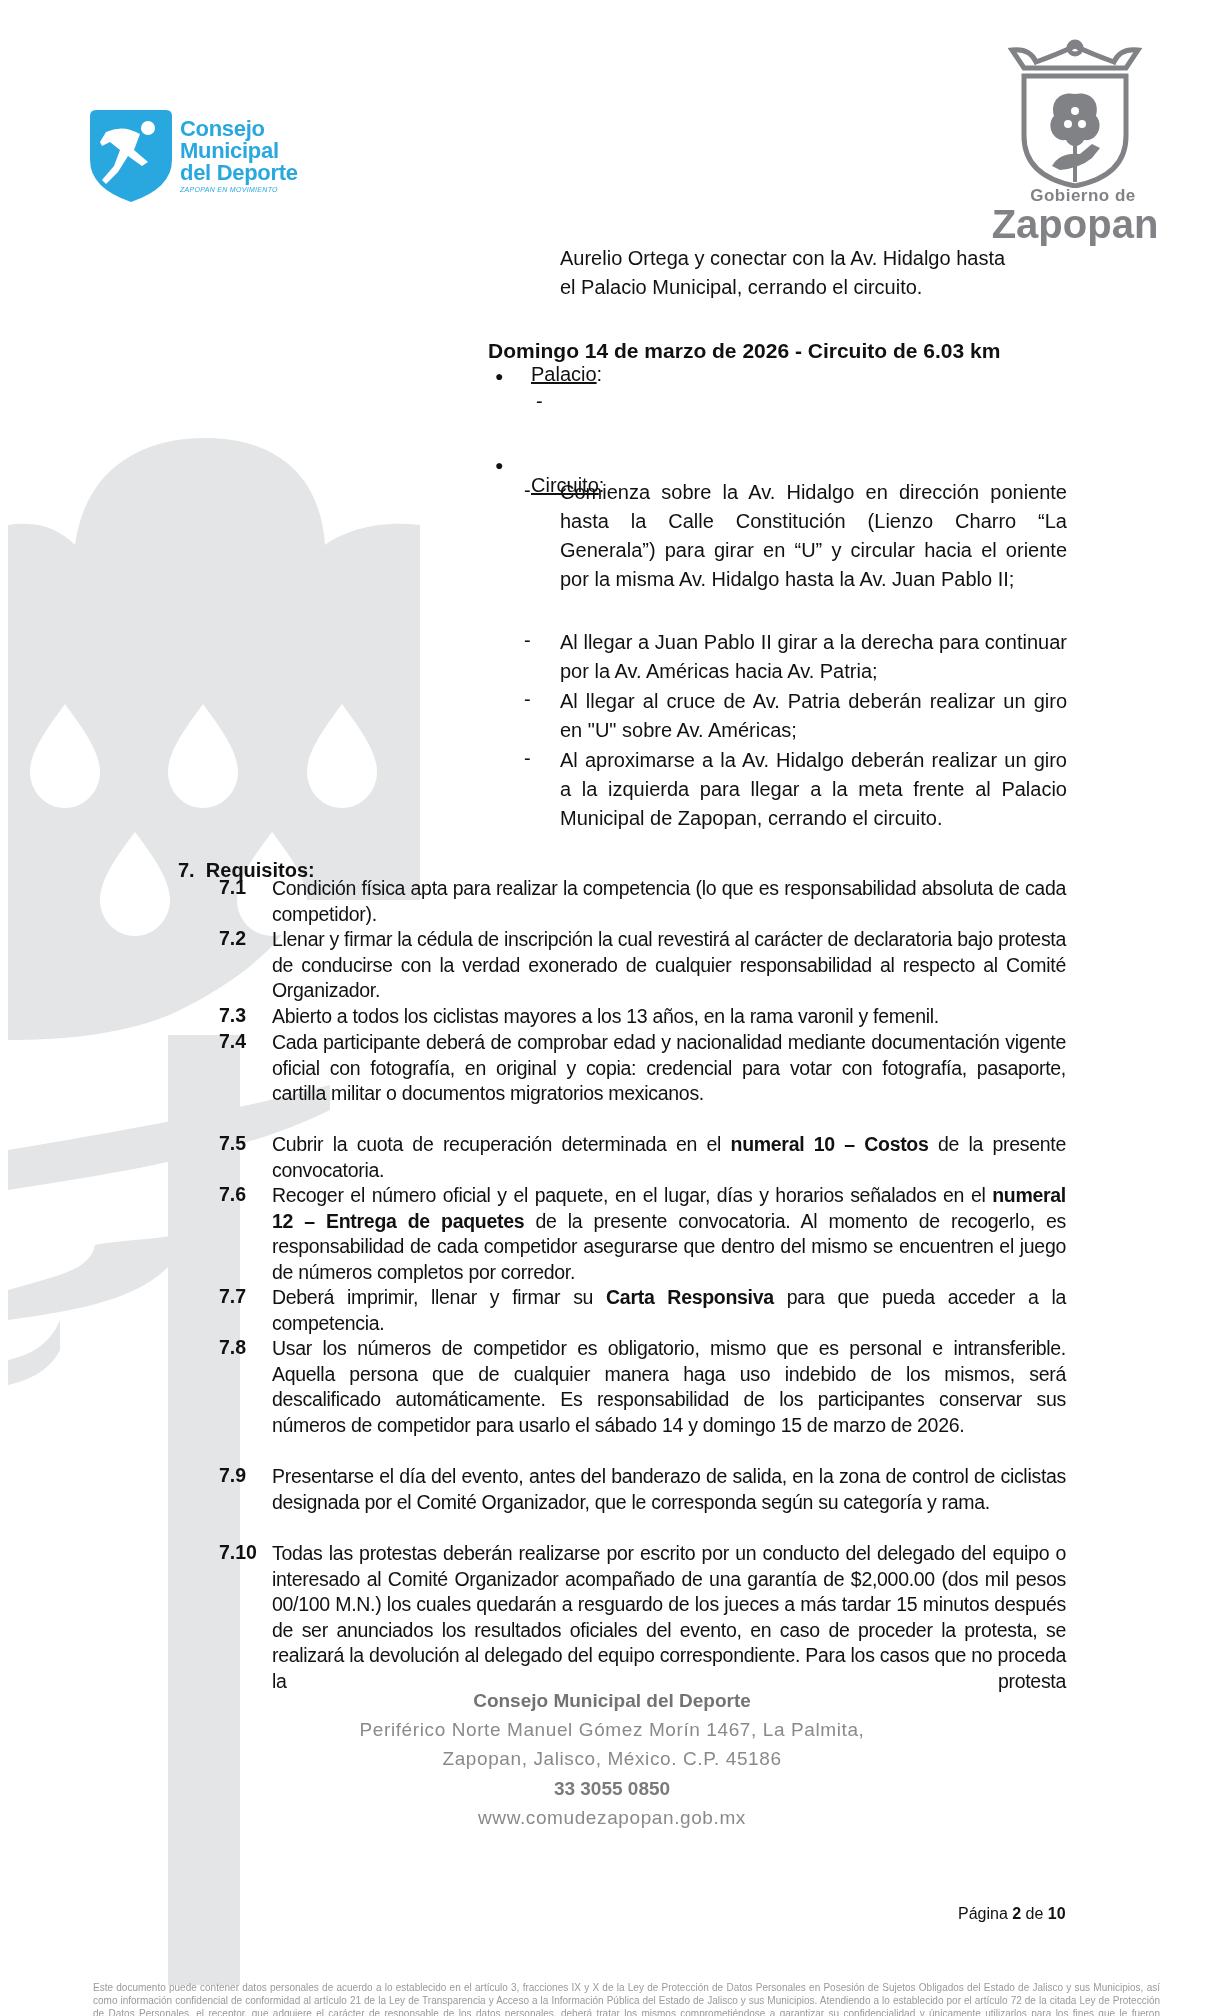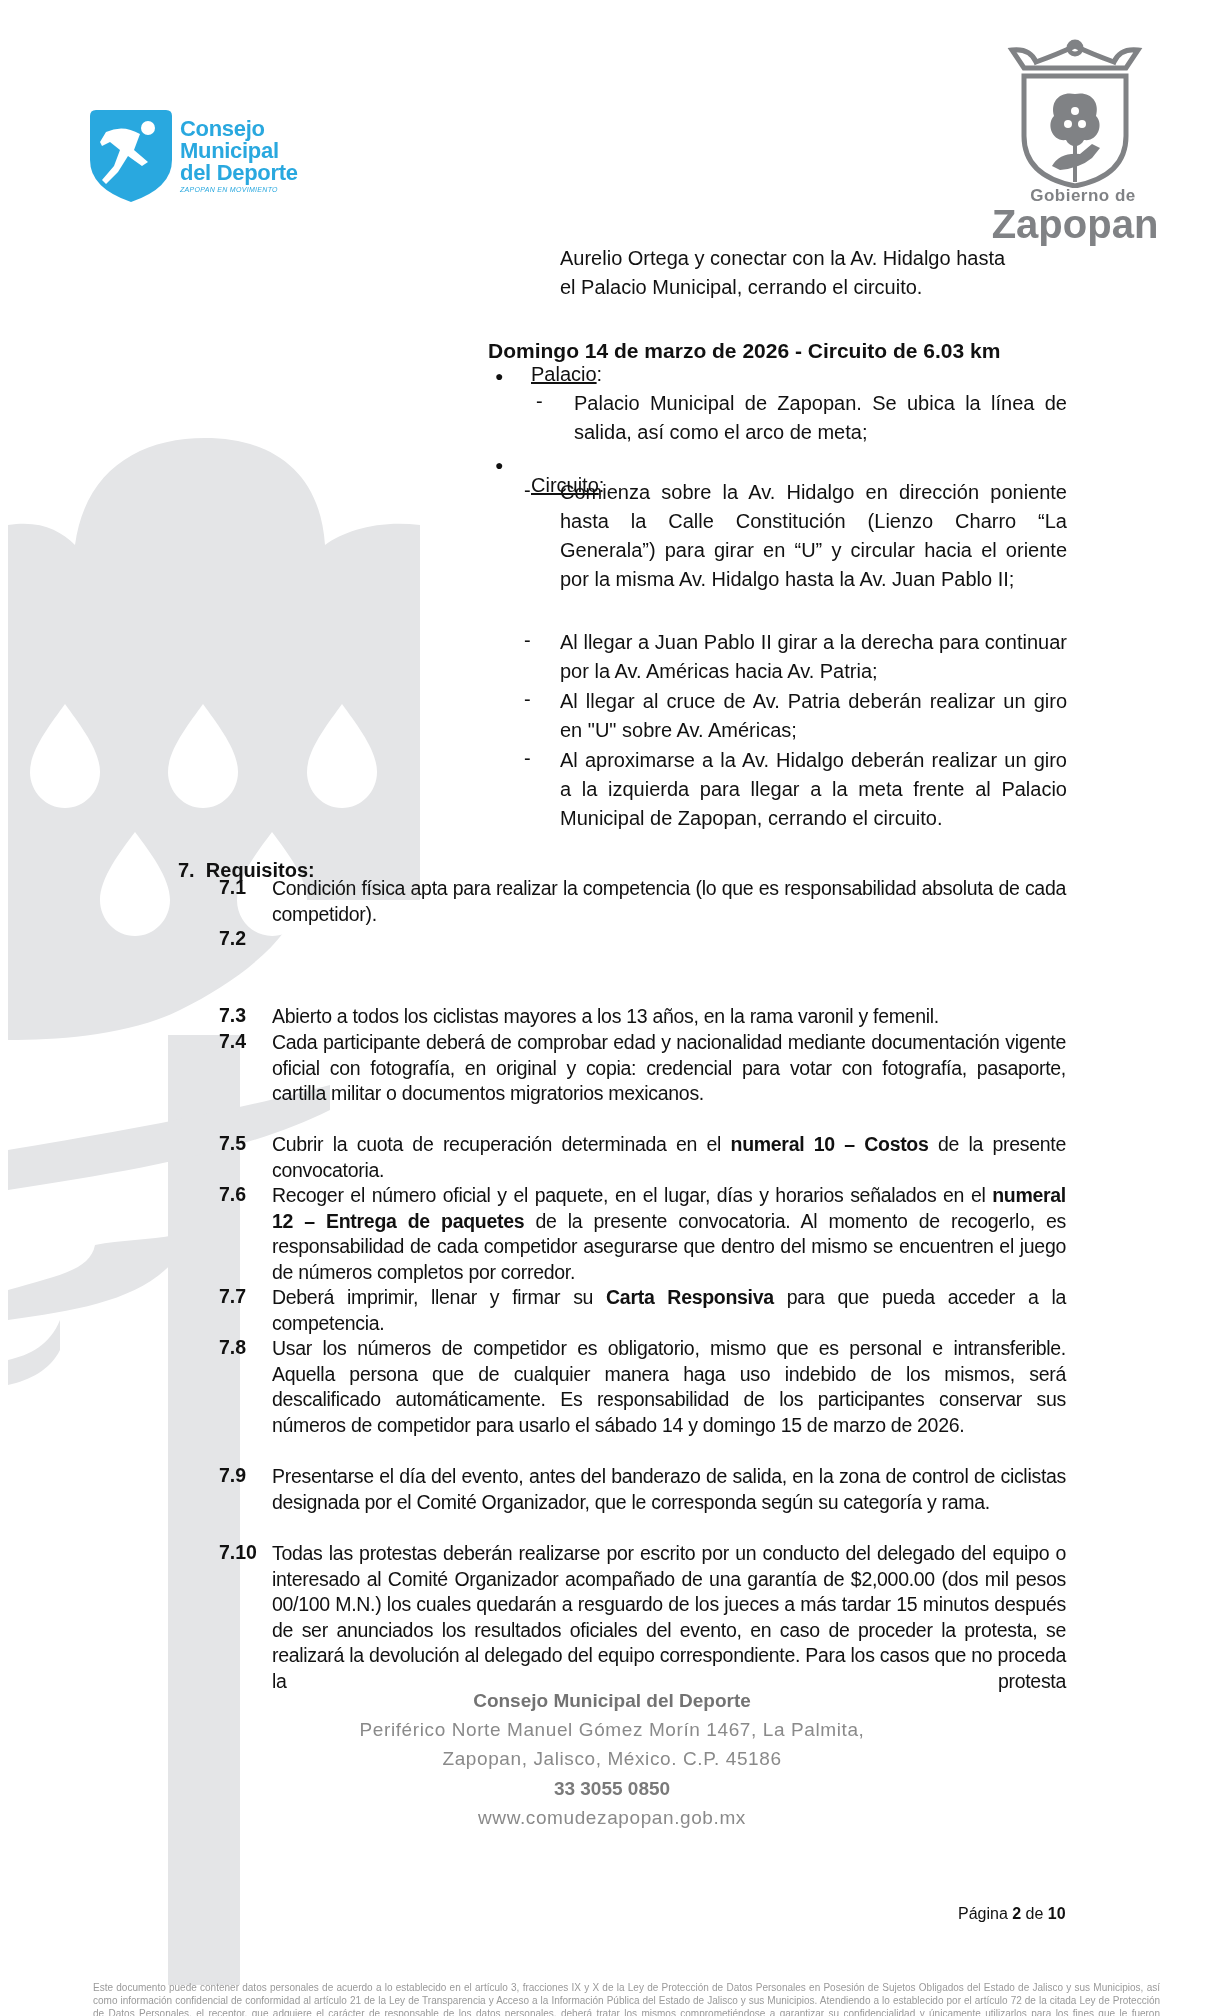--- a/index.html
+++ b/index.html
@@ -96,21 +96,20 @@
   <div class="p" style="left:560px; top:244px; width:505px; text-align:left;">
     <div>Aurelio Ortega y conectar con la Av. Hidalgo hasta</div>
     <div>el Palacio Municipal, cerrando el circuito.</div>
   </div>
 
   <div class="sec-head" style="left:488px; top:331px;">Domingo 14 de marzo de 2026 - Circuito de 6.03 km</div>
 
   <div class="bullet" style="left:495px; top:368px;">●</div>
   <div class="p" style="left:531px; top:360px;"><span class="u">Palacio</span>:</div>
   <div class="dash" style="left:536px; top:390px;">-</div>
-  <div class="p just-last" style="left:574px; top:389px; width:493px;">Palacio Municipal de Zapopan. Se ubica la línea de salida, así como el arco de meta;</div>
 
   <div class="bullet" style="left:495px; top:457px;">●</div>
   <div class="p" style="left:531px; top:471px;"><span class="u">Circuito</span>:</div>
 
   <div class="dash" style="left:524px; top:479px;">-</div>
   <div class="p just-last" style="left:560px; top:478px; width:507px;">Comienza sobre la Av. Hidalgo en dirección poniente hasta la Calle Constitución (Lienzo Charro “La Generala”) para girar en “U” y circular hacia el oriente por la misma Av. Hidalgo hasta la Av. Juan Pablo II;</div>
 
   <div class="dash" style="left:524px; top:629px;">-</div>
   <div class="p just-last" style="left:560px; top:628px; width:507px;">Al llegar a Juan Pablo II girar a la derecha para continuar por la Av. Américas hacia Av. Patria;</div>
 
@@ -121,20 +120,21 @@
   <div class="p just-last" style="left:560px; top:746px; width:507px;">Al aproximarse a la Av. Hidalgo deberán realizar un giro a la izquierda para llegar a la meta frente al Palacio Municipal de Zapopan, cerrando el circuito.</div>
 
   <div class="sec-head" style="left:178px; top:851px; font-size:20px;">
     <span>7.</span>&nbsp;&nbsp;<span>Requisitos:</span>
   </div>
 
   <div class="req-num" style="left:219px; top:876px;">7.1</div>
   <div class="req just-last" style="left:272px; top:876px; width:794px;">Condición física apta para realizar la competencia (lo que es responsabilidad absoluta de cada competidor).</div>
 
   <div class="req-num" style="left:219px; top:927px;">7.2</div>
+  <div class="req just-last" style="left:272px; top:927px; width:794px;">Llenar y firmar la cédula de inscripción la cual revestirá al carácter de declaratoria bajo protesta de conducirse con la verdad exonerado de cualquier responsabilidad al respecto al Comité Organizador.</div>
 
   <div class="req-num" style="left:219px; top:1004px;">7.3</div>
   <div class="req just-last" style="left:272px; top:1004px; width:800px;">Abierto a todos los ciclistas mayores a los 13 años, en la rama varonil y femenil.</div>
 
   <div class="req-num" style="left:219px; top:1030px;">7.4</div>
   <div class="req just-last" style="left:272px; top:1030px; width:794px;">Cada participante deberá de comprobar edad y nacionalidad mediante documentación vigente oficial con fotografía, en original y copia: credencial para votar con fotografía, pasaporte, cartilla militar o documentos migratorios mexicanos.</div>
 
   <div class="req-num" style="left:219px; top:1132px;text-align:right;">7.5</div>
   <div class="req just-last" style="left:272px; top:1132px; width:794px;"><span>Cubrir la cuota de recuperación determinada en el </span><b>numeral 10 – Costos</b><span> de la presente convocatoria.</span></div>
 

